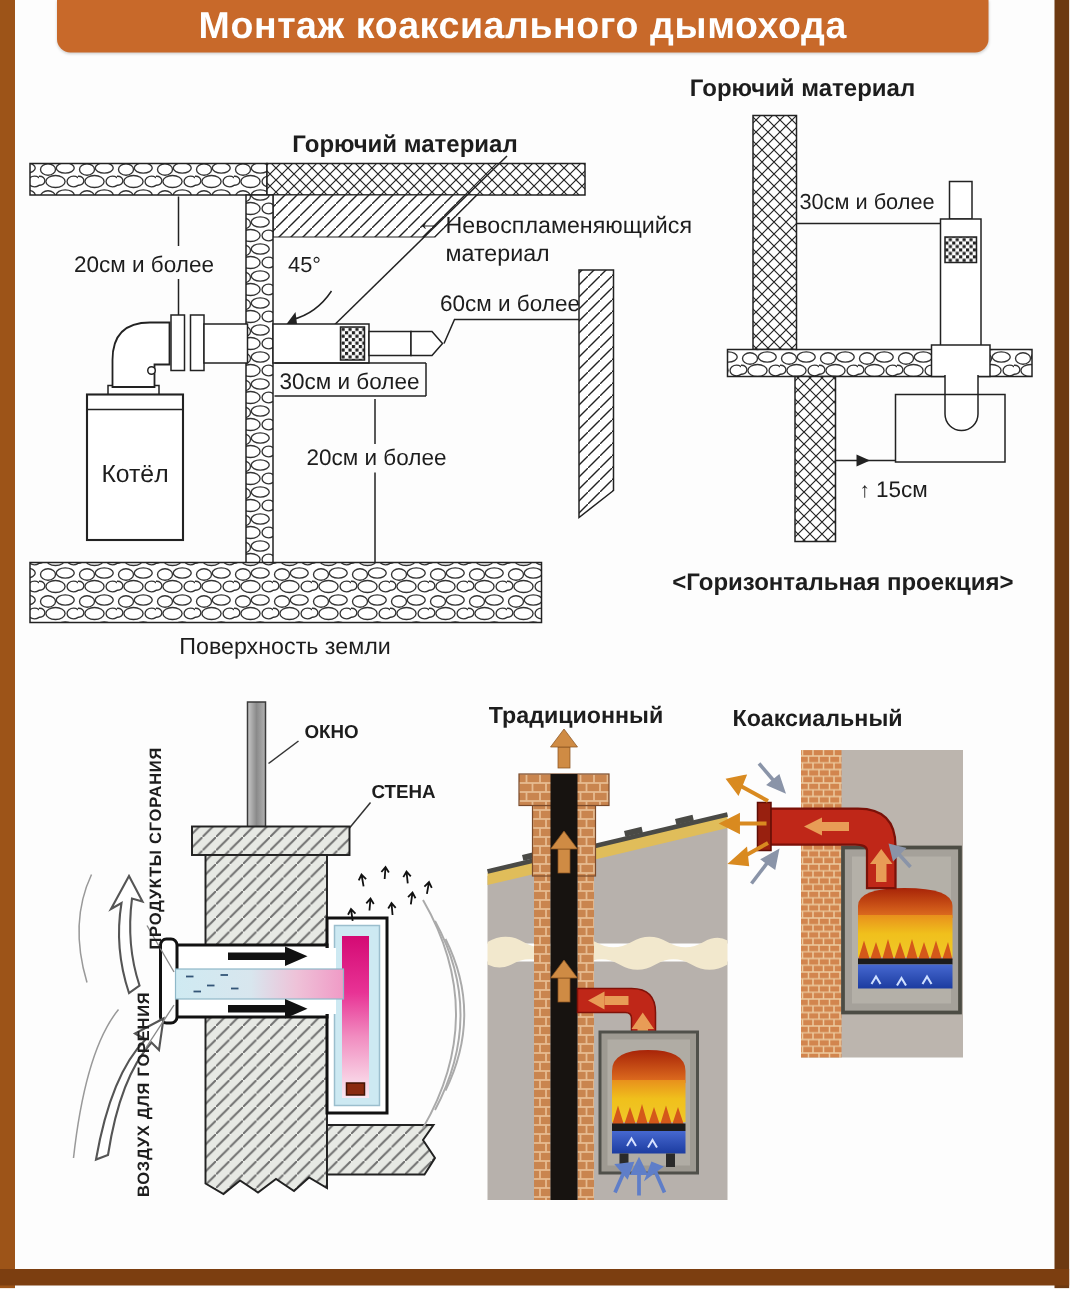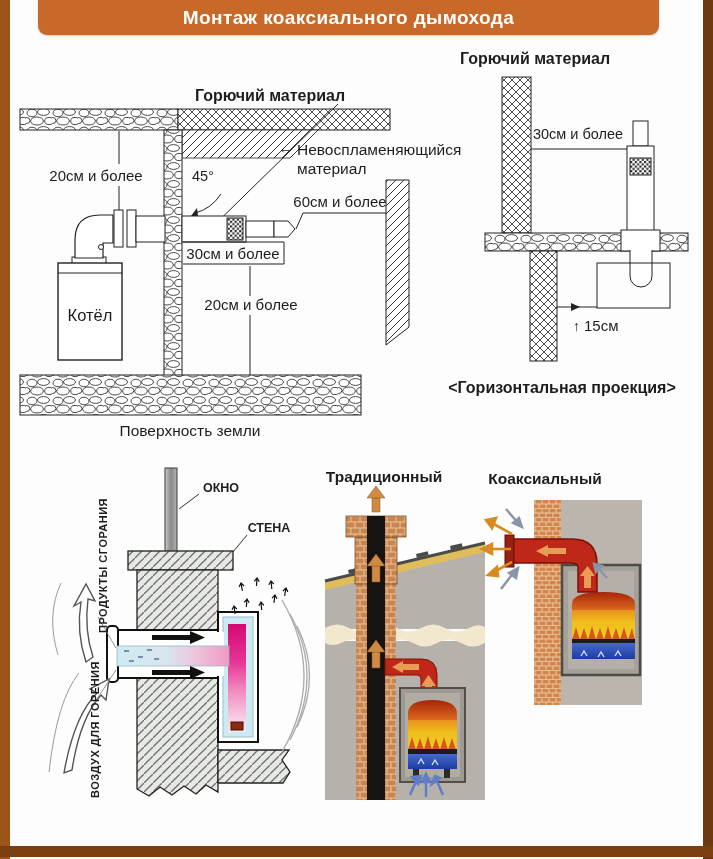--- a/index.html
+++ b/index.html
@@ -4,21 +4,21 @@
 <style>
   html,body{margin:0;padding:0;background:#ffffff;}
   .page{position:relative;width:713px;height:859px;background:#fdfdfd;overflow:hidden;
         font-family:"Liberation Sans",sans-serif;}
   .stripe-left{position:absolute;left:0;top:0;width:10px;height:859px;background:#9d5418;}
   .stripe-right{position:absolute;left:703px;top:0;width:10px;height:859px;background:#6d3911;}
   .stripe-bottom{position:absolute;left:0;top:846px;width:713px;height:11px;background:#7c3e10;}
   .banner{position:absolute;left:38px;top:0;width:621px;height:35px;background:#c8692a;
           border-radius:0 0 9px 9px;display:flex;align-items:center;justify-content:center;
           box-shadow:0 1px 2px rgba(0,0,0,.18);}
-  .banner span{color:#ffffff;font-weight:bold;font-size:19px;letter-spacing:.4px;}
+  .banner span{color:#ffffff;font-weight:bold;font-size:25px;letter-spacing:.4px;}
   svg.art{position:absolute;left:0;top:0;}
   svg text{font-family:"Liberation Sans",sans-serif;fill:#1d1d1d;}
 </style>
 </head>
 <body>
 
 <div class="page">
   <div class="stripe-left"></div>
   <div class="stripe-right"></div>
   <div class="stripe-bottom"></div>

